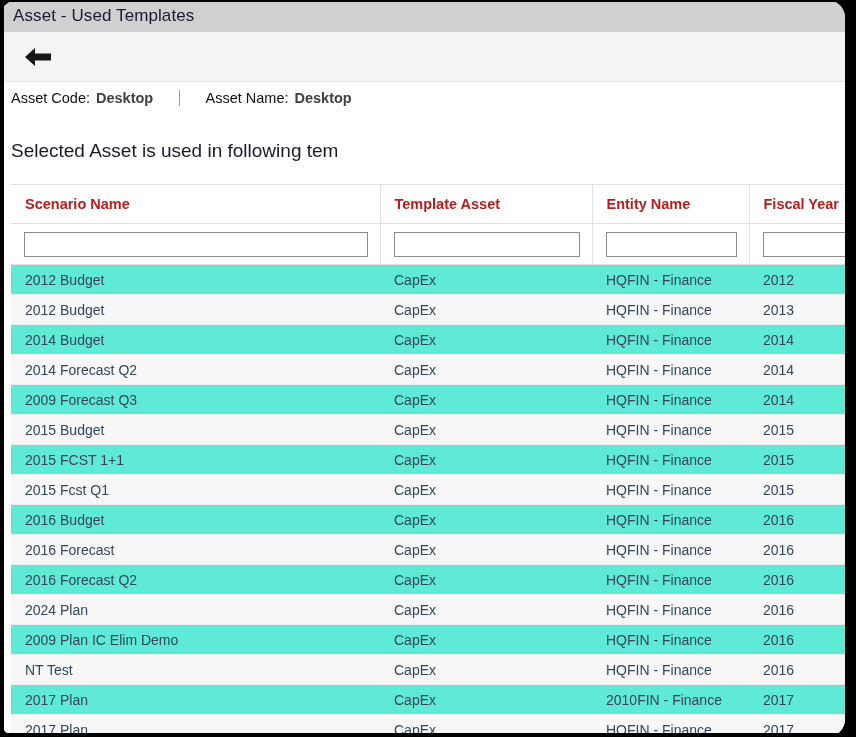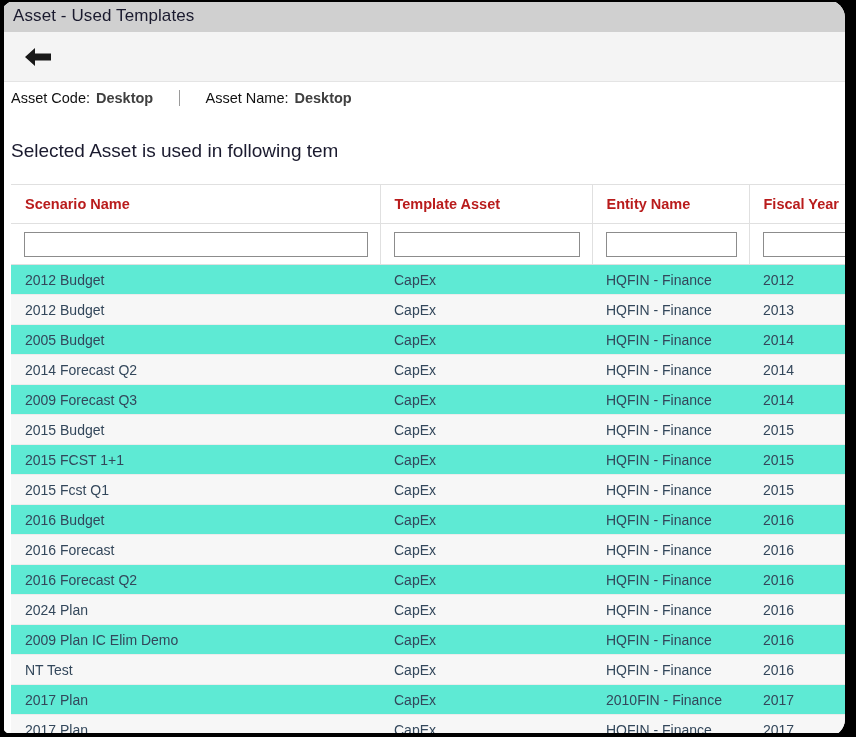--- a/index.html
+++ b/index.html
@@ -244,21 +244,21 @@
             <td>HQFIN - Finance</td>
             <td>2012</td>
           </tr>
           <tr class="row-even">
             <td>2012 Budget</td>
             <td>CapEx</td>
             <td>HQFIN - Finance</td>
             <td>2013</td>
           </tr>
           <tr class="row-odd">
-            <td>2005 Budget</td>
+            <td>2014 Budget</td>
             <td>CapEx</td>
             <td>HQFIN - Finance</td>
             <td>2014</td>
           </tr>
           <tr class="row-even">
             <td>2014 Forecast Q2</td>
             <td>CapEx</td>
             <td>HQFIN - Finance</td>
             <td>2014</td>
           </tr>

